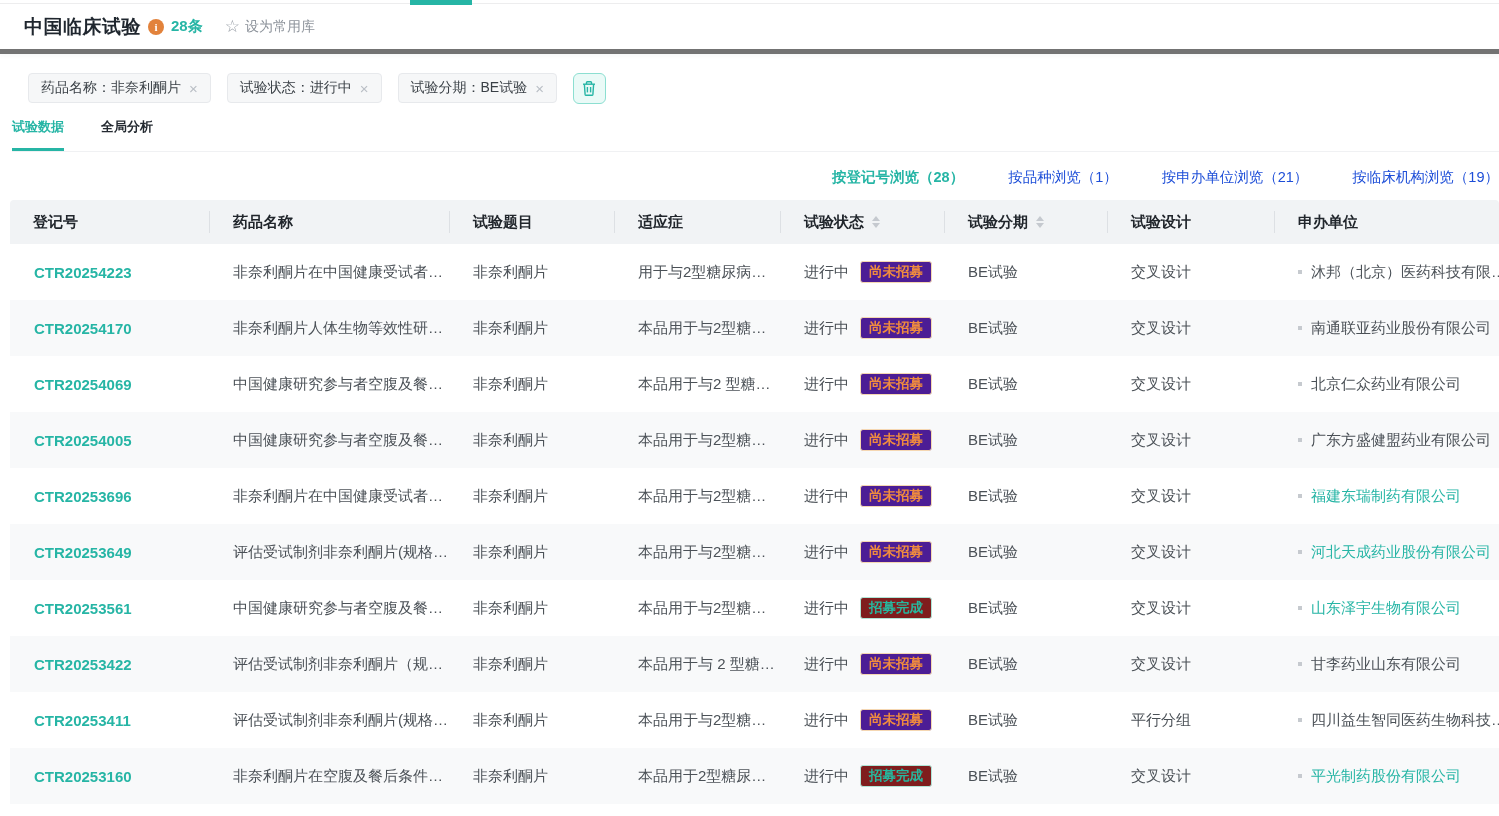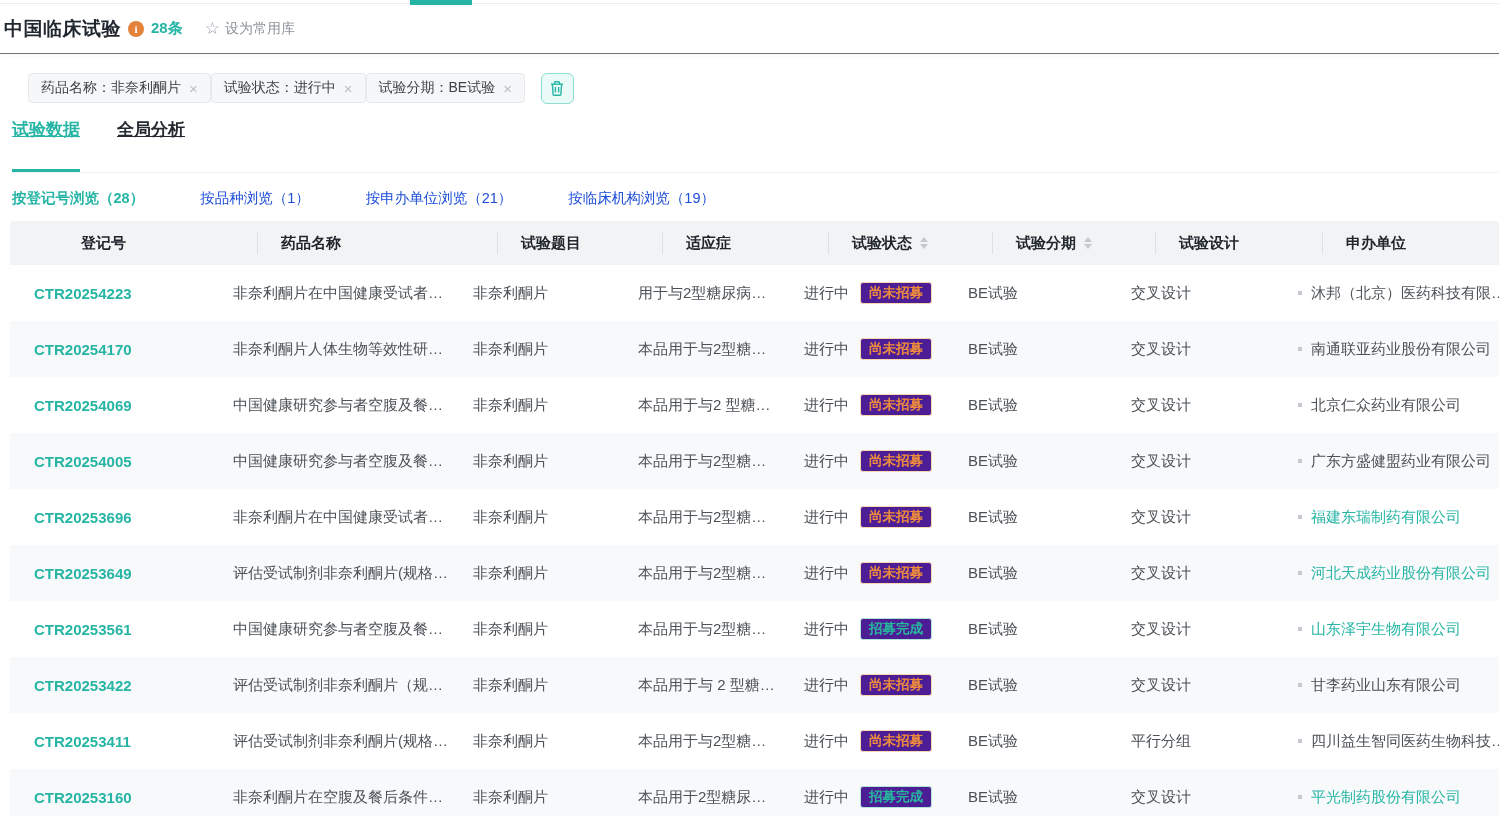--- a/index.html
+++ b/index.html
@@ -9,66 +9,66 @@
     --text-body:#4b5157;
     --text-gray:#9aa0a8;
   }
   *{margin:0;padding:0;box-sizing:border-box;}
   html,body{width:1499px;height:816px;overflow:hidden;background:#fff;
     font-family:"Liberation Sans","DejaVu Sans",sans-serif;color:var(--text-body);}
   
   .top-strip{position:relative;height:4px;border-bottom:1px solid #ededee;background:#fff;}
   .top-tab-indicator{position:absolute;left:410px;top:0;width:62px;height:5px;background:var(--accent);}
   
-  .title-bar{display:flex;align-items:center;height:50px;padding-left:4px;
-    border-bottom:1px solid #737373;box-shadow:0 2px 5px rgba(30,40,50,.04);}
+  .title-bar{display:flex;align-items:center;height:50px;padding-left:24px;
+    border-bottom:5px solid #737373;box-shadow:0 2px 5px rgba(30,40,50,.04);}
   .page-title{font-size:19px;font-weight:bold;color:var(--text-dark);letter-spacing:.5px;}
   .info-icon{display:inline-flex;align-items:center;justify-content:center;width:16px;height:16px;
     border-radius:50%;background:#e2823b;color:#fff;font-size:11px;font-weight:bold;margin-left:7px;
     font-family:"Liberation Serif","DejaVu Serif",serif;}
   .count-label{color:var(--accent);font-weight:bold;font-size:15px;margin-left:7px;}
   .favorite{display:flex;align-items:center;margin-left:22px;color:#8d939b;font-size:14px;cursor:pointer;}
   .star-icon{font-size:17px;margin-right:5px;color:#9aa0a8;line-height:1;}
   
   .filter-row{display:flex;align-items:center;gap:16px;margin:19px 0 0 12px;height:30px;}
   .filter-tag{display:inline-flex;align-items:center;height:30px;padding:0 12px;background:#f6f7f8;
     border:1px solid #e7e9ec;border-radius:4px;font-size:14px;color:#3a4046;white-space:nowrap;}
   .tag-close{color:#b9bec5;margin-left:8px;font-size:15px;cursor:pointer;line-height:1;}
   .trash-btn{width:33px;height:31px;display:inline-flex;align-items:center;justify-content:center;
     background:#eafaf7;border:1px solid #8cdfd1;border-radius:6px;cursor:pointer;}
   
   .tabs{display:flex;gap:37px;margin:15px 0 0 12px;border-bottom:1px solid #f0f1f3;}
-  .tab{font-size:17px;font-weight:bold;color:#242a31;padding-bottom:28px;cursor:pointer;
-    border-bottom:3px solid transparent;text-decoration:underline;}
+  .tab{font-size:13px;font-weight:bold;color:#242a31;padding-bottom:12px;cursor:pointer;
+    border-bottom:3px solid transparent;}
   .tab.active{color:var(--accent);border-bottom-color:var(--accent);}
   
-  .subtabs{display:flex;gap:56px;margin:16px 0 0 12px;}
+  .subtabs{display:flex;gap:44px;margin:16px 0 0 3px;justify-content:flex-end;}
   .subtab{font-size:14.5px;color:#1d4ed8;cursor:pointer;white-space:nowrap;}
   .subtab.active{color:var(--accent);font-weight:bold;}
   
   .table{margin:13px 0 0 10px;width:1489px;}
   .grid-row{display:grid;grid-template-columns:200px 240px 165px 166px 164px 163px 167px minmax(224px,1fr);}
-  .thead{background:#f1f3f5;border-radius:4px 4px 0 0;height:44px;padding-left:48px;}
+  .thead{background:#f1f3f5;border-radius:4px 4px 0 0;height:44px;}
   .th{position:relative;display:flex;align-items:center;padding-left:23px;font-size:15px;
     font-weight:bold;color:#21262c;white-space:nowrap;cursor:default;}
   .th:not(:last-child)::after{content:"";position:absolute;right:0;top:11px;height:22px;width:1px;background:#dde0e4;}
   .sort{display:inline-flex;flex-direction:column;gap:2px;margin-left:8px;cursor:pointer;}
   .caret-up{width:0;height:0;border-left:4px solid transparent;border-right:4px solid transparent;
     border-bottom:5px solid #c5c9cf;}
   .caret-down{width:0;height:0;border-left:4px solid transparent;border-right:4px solid transparent;
     border-top:5px solid #c5c9cf;}
   .tr{height:56px;background:#fff;}
   .tr:nth-child(even){background:#f8f9fa;}
   .td{display:flex;align-items:center;padding-left:23px;font-size:15px;color:var(--text-body);
     white-space:nowrap;overflow:hidden;}
   .td.id-cell{color:var(--accent);font-weight:bold;padding-left:24px;cursor:pointer;}
   .badge{display:inline-block;font-size:13.5px;font-weight:bold;padding:3px 8px 4px;border-radius:3px;
     margin-left:11px;line-height:1;}
   .badge-orange{color:#f08c3e;background:#4c1d95;border:1px solid #f5d7b2;}
-  .badge-teal{color:#27b79e;background:#4c1d95;border:1px solid #aee5d6;}
+  .badge-teal{color:#27b79e;background:#7f1d1d;border:1px solid #aee5d6;}
   .bullet{flex:none;width:4px;height:4px;background:#c6cacf;margin-right:9px;}
   .sponsor-name{overflow:hidden;white-space:nowrap;}
   .sponsor-link{color:var(--accent);cursor:pointer;}
 </style>
 </head>
 <body>
 
 <div class="top-strip">
   <div class="top-tab-indicator"></div>
 </div>
@@ -78,21 +78,21 @@
   <span class="info-icon">i</span>
   <span class="count-label">28条</span>
   <span class="favorite">
     <span class="star-icon">☆</span>
     <span>设为常用库</span>
   </span>
 </div>
 
 <div class="filter-row">
 
-  <span id="tags-mount" style="display: inline-flex;  padding-left: 16px;">
+  <span id="tags-mount" style="display: inline-flex; gap: 16px; padding-left: 16px;">
     <span class="filter-tag">
       <span>药品名称：非奈利酮片</span>
       <span class="tag-close">×</span>
     </span>
 
     <span class="filter-tag">
       <span>试验状态：进行中</span>
       <span class="tag-close">×</span>
     </span>
 

